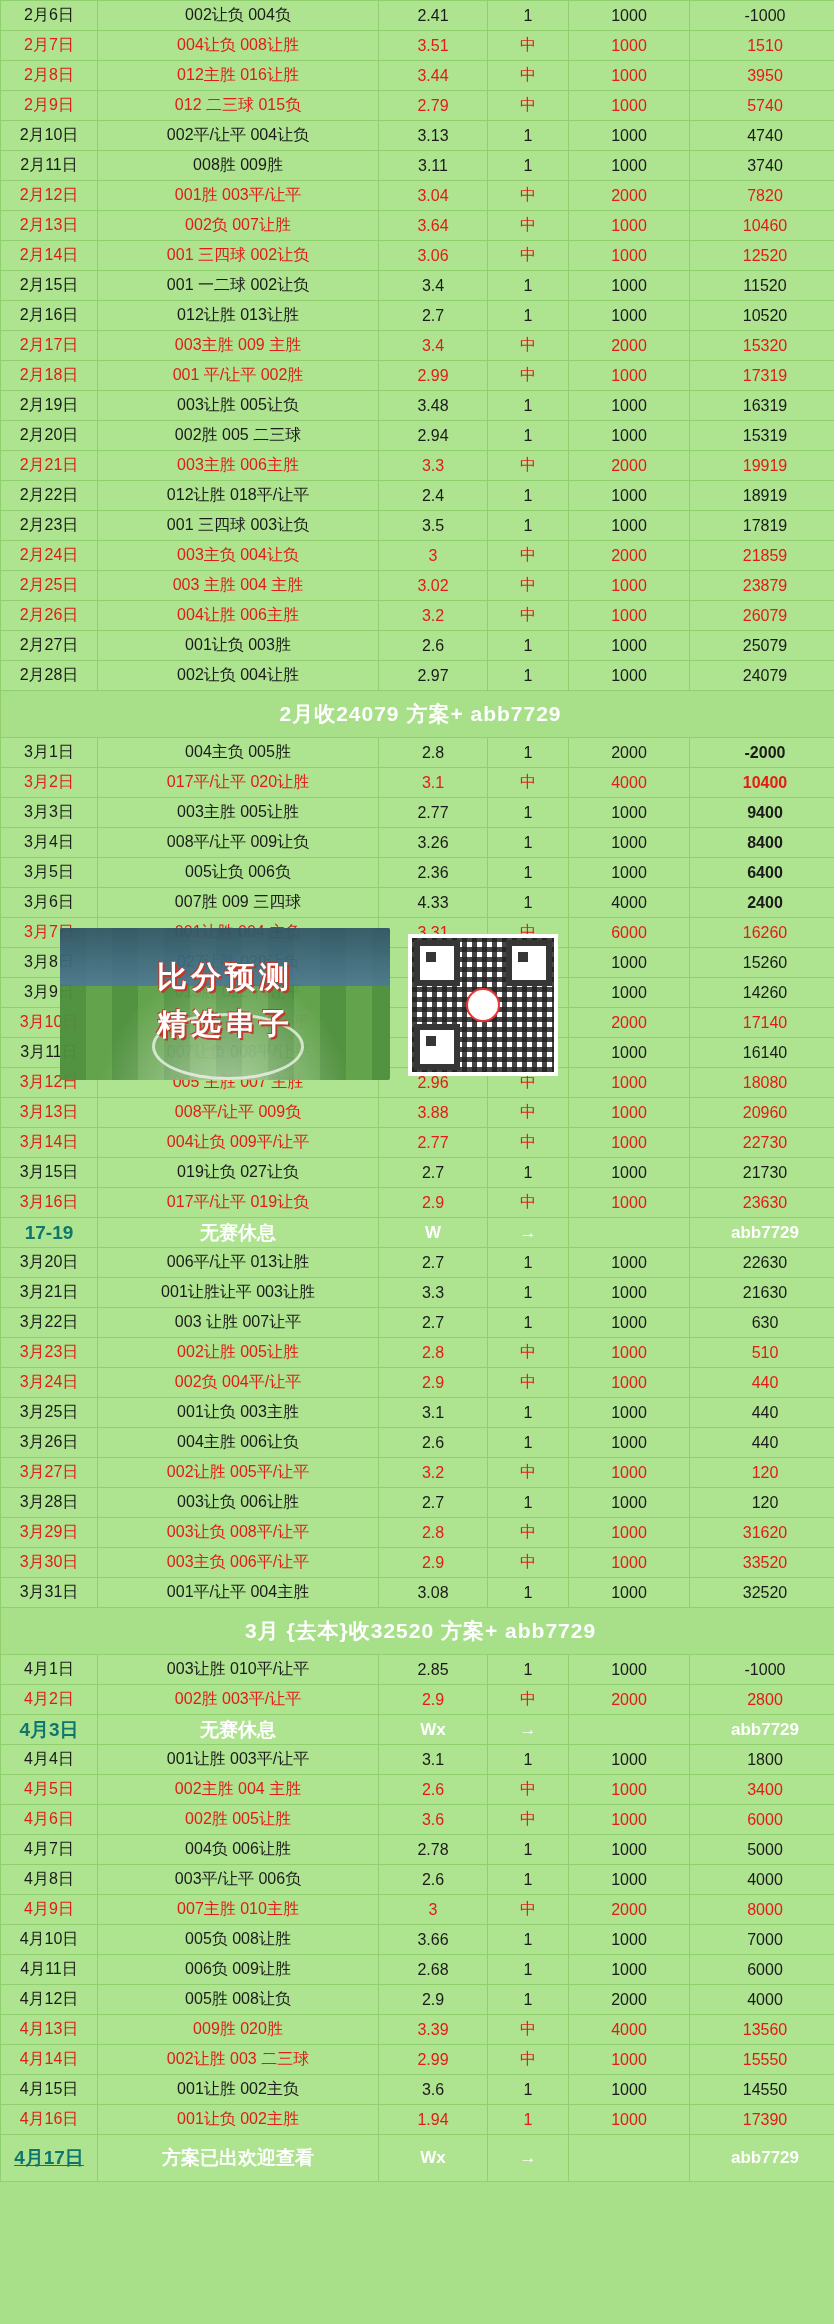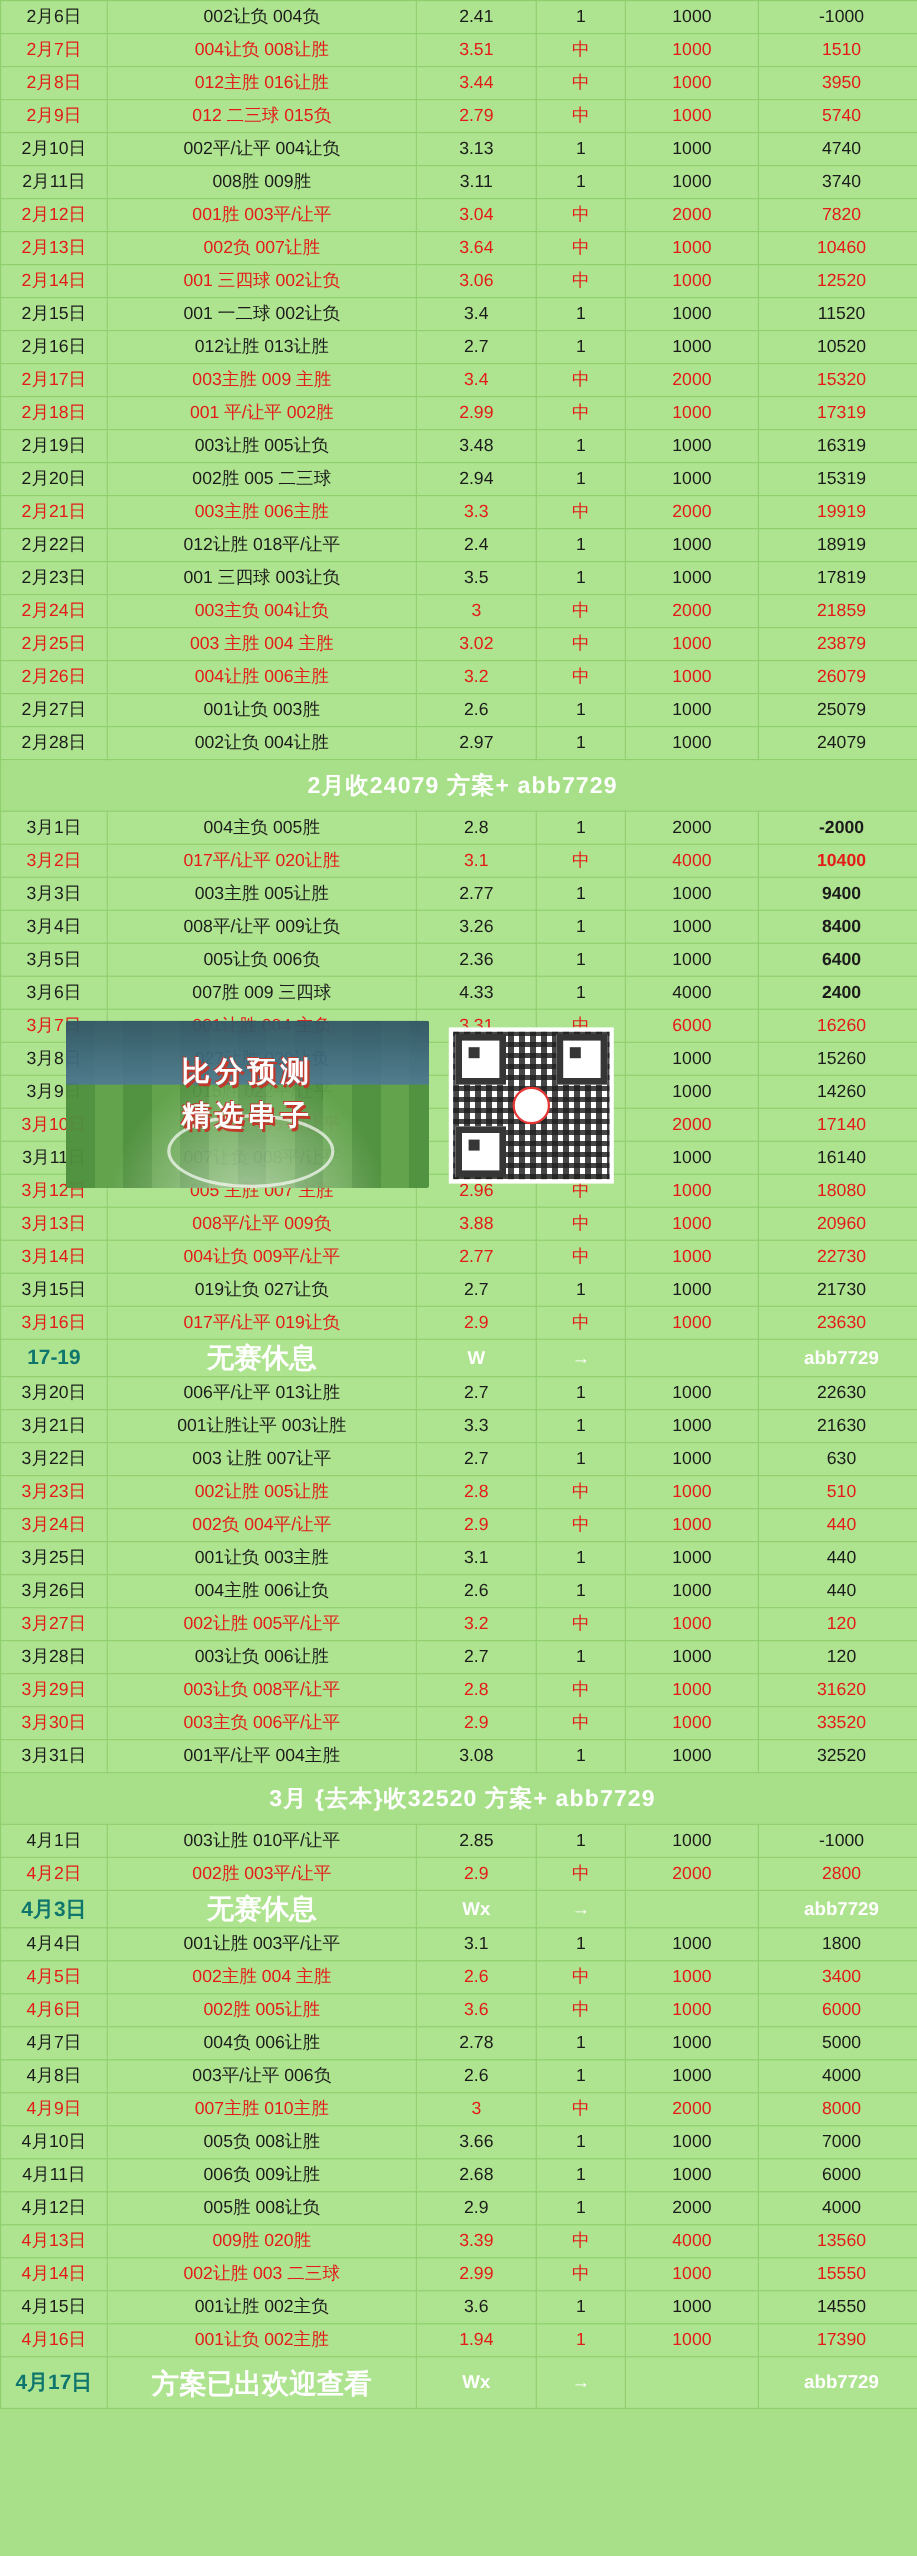--- a/index.html
+++ b/index.html
@@ -43,21 +43,21 @@
     font-weight:bold;
     color:#ffffff;
     background:#a8e08a;
     letter-spacing:1px;
   }
   .rest td{
     font-size:17px;
     font-weight:bold;
   }
   .rest .lbl{color:#0f766e;font-size:19px;}
-  .rest .mid{color:#ffffff;font-size:25px;}
+  .rest .mid{color:#ffffff;font-size:19px;}
   .white{color:#ffffff;}
   .big{font-size:19px;font-weight:bold;}
   .arrow{font-size:19px;}
   
   #overlay{
     position:absolute;
     left:60px;
     top:928px;
     width:510px;
     height:152px;
@@ -79,21 +79,21 @@
     background:linear-gradient(#2a4a6b,#49729b);
     opacity:.85;
   }
   #stadium .arc{
     position:absolute;left:28%;top:56%;width:44%;height:40%;
     border:3px solid rgba(255,255,255,.7);border-radius:50%;
   }
   #wm-text{
     position:absolute;left:12px;top:26px;width:306px;text-align:center;
     color:#ffffff;
-    font-size:26px;font-weight:bold;letter-spacing:4px;
+    font-size:30px;font-weight:bold;letter-spacing:4px;
     text-shadow:2px 2px 0 #c0392b,-1px -1px 0 #c0392b;
     line-height:1.55;
   }
   #qr{
     position:absolute;left:348px;top:6px;width:150px;height:142px;
     background:#ffffff;
     padding:4px;
     box-sizing:border-box;
   }
   #qr .qinner{
@@ -665,21 +665,21 @@
         </tr>
         <tr class="red">
           <td class="c0">4月16日</td>
           <td class="c1">001让负  002主胜</td>
           <td class="c2">1.94</td>
           <td class="c3">1</td>
           <td class="c4">1000</td>
           <td class="c5">17390</td>
         </tr>
         <tr class="rest">
-          <td class="c0 lbl" style="height: 46px;">4月17日</td>
+          <td class="c0 lbl" style="height: 46px; text-decoration: underline;">4月17日</td>
           <td class="c1 mid" style="height: 46px;">方案已出欢迎查看</td>
           <td class="c2 white" style="height: 46px;">Wx</td>
           <td class="c3 white arrow" style="height: 46px;">→</td>
           <td class="c4" style="height: 46px;"></td>
           <td class="c5 white big" style="height: 46px;">abb7729</td>
         </tr>
       </tbody>
   </table>
 
   <div id="overlay">

